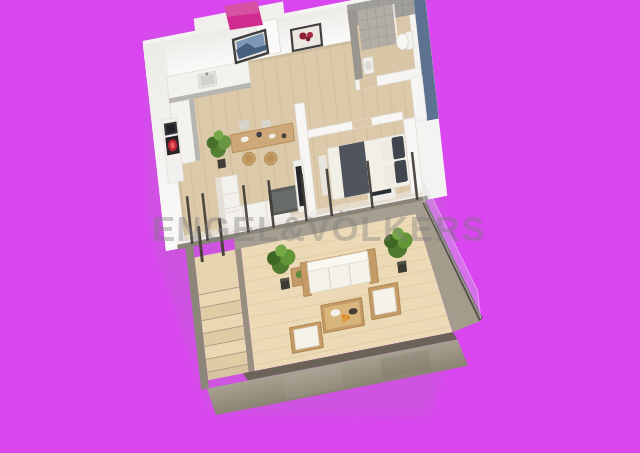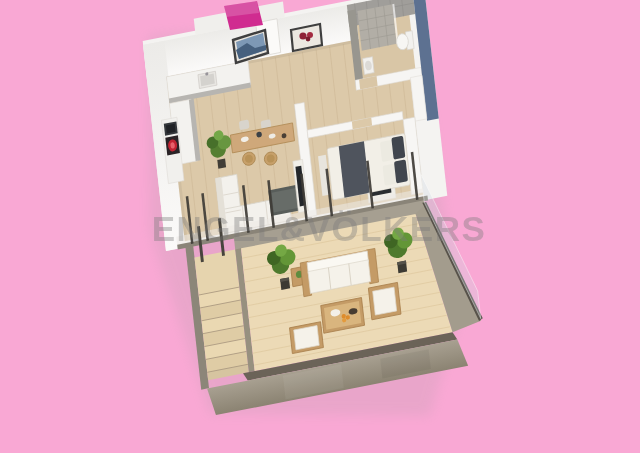--- a/index.html
+++ b/index.html
@@ -1,16 +1,16 @@
 <!DOCTYPE html>
 <html><head>
 <meta charset="utf-8">
 <style>
   html,body{margin:0;padding:0;background:#ffffff;}
-  .canvas{position:relative;width:640px;height:453px;background:#f9a8d4;overflow:hidden;
+  .canvas{position:relative;width:640px;height:453px;background:#d946ef;overflow:hidden;
           font-family:"Liberation Sans",sans-serif;}
   svg{display:block;}
   text.watermark{font-family:"Liberation Sans",sans-serif;font-weight:bold;letter-spacing:1.5px;}
 </style>
 </head>
 <body>
 
 <div class="canvas">
 <svg width="640" height="453" viewBox="0 0 640 453">
   <defs>

